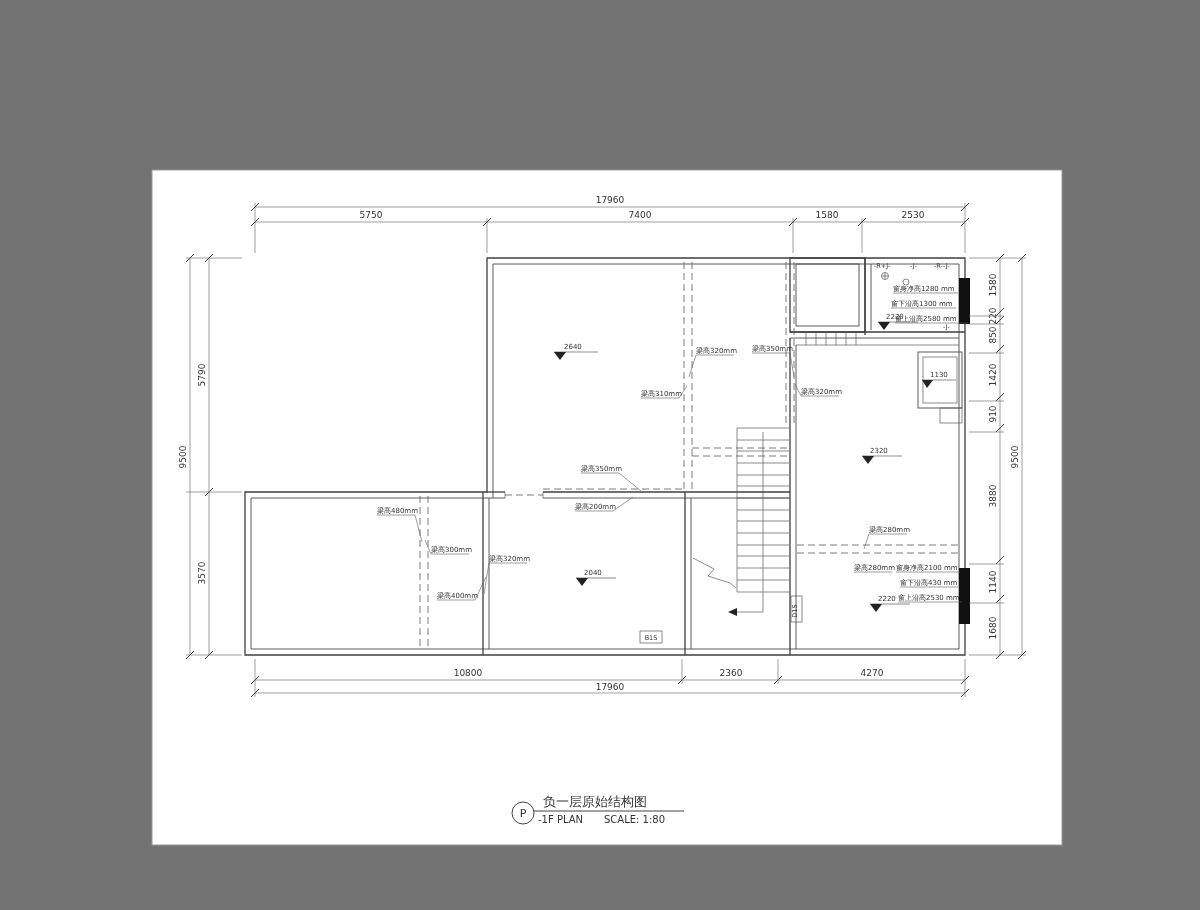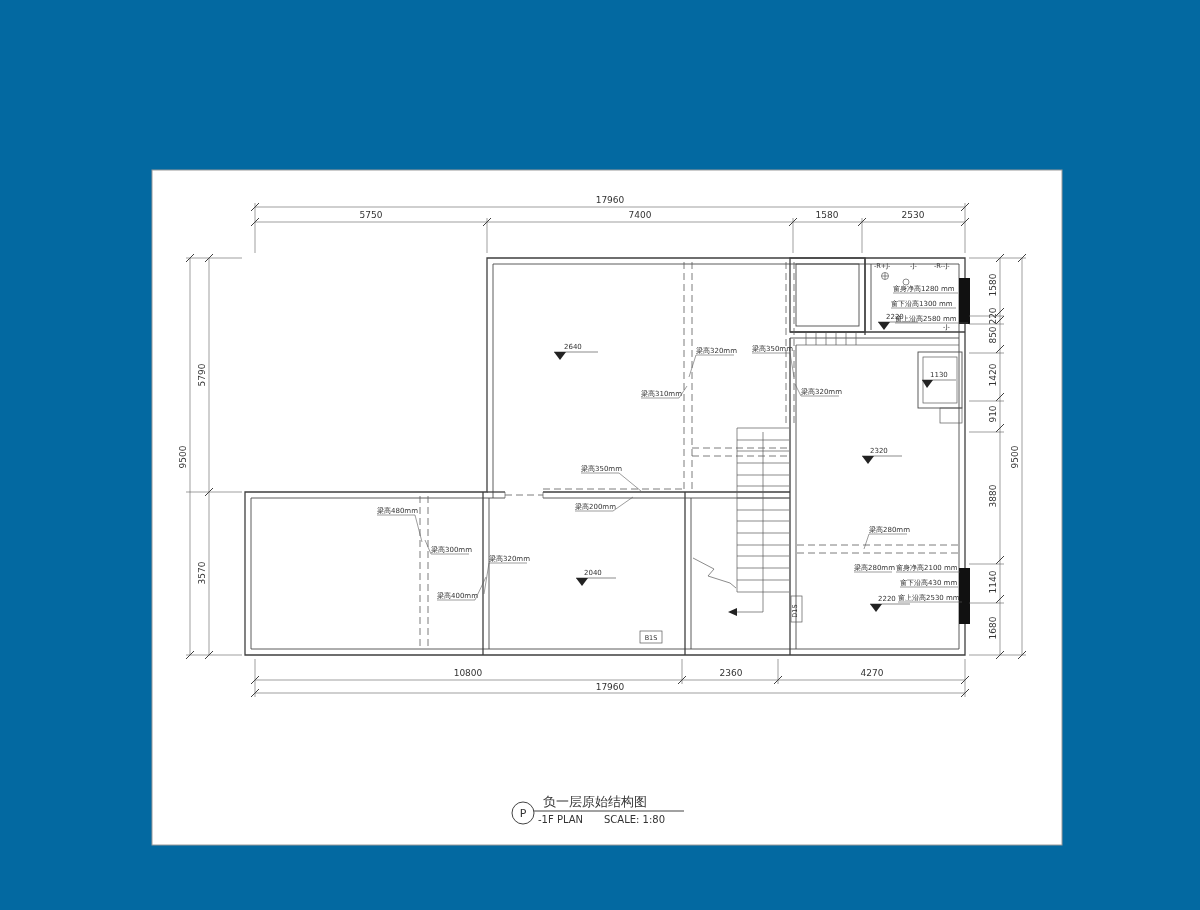--- a/index.html
+++ b/index.html
@@ -1,16 +1,16 @@
 <!DOCTYPE html>
 <html lang="zh"><head>
 <meta charset="utf-8">
 <style>
   html,body{margin:0;padding:0;background:#ffffff;}
-  .stage{position:relative;width:1200px;height:910px;background:#0369a1;font-family:"DejaVu Sans",sans-serif;}
+  .stage{position:relative;width:1200px;height:910px;background:#737373;font-family:"DejaVu Sans",sans-serif;}
   svg text{fill:#333;font-family:"DejaVu Sans",sans-serif;}
   .wall{stroke:#3f3f3f;stroke-width:1.3;fill:none;}
   .wall2{stroke:#4a4a4a;stroke-width:0.9;fill:none;}
   .thin{stroke:#5a5a5a;stroke-width:0.7;fill:none;}
   .dash{stroke:#5a5a5a;stroke-width:0.8;fill:none;stroke-dasharray:7 4;}
   .dim{stroke:#606060;stroke-width:0.6;fill:none;}
   .tick{stroke:#3f3f3f;stroke-width:1;}
   .lead{stroke:#5a5a5a;stroke-width:0.6;fill:none;}
   .bar{fill:#111;}
   .tri{fill:#222;}

